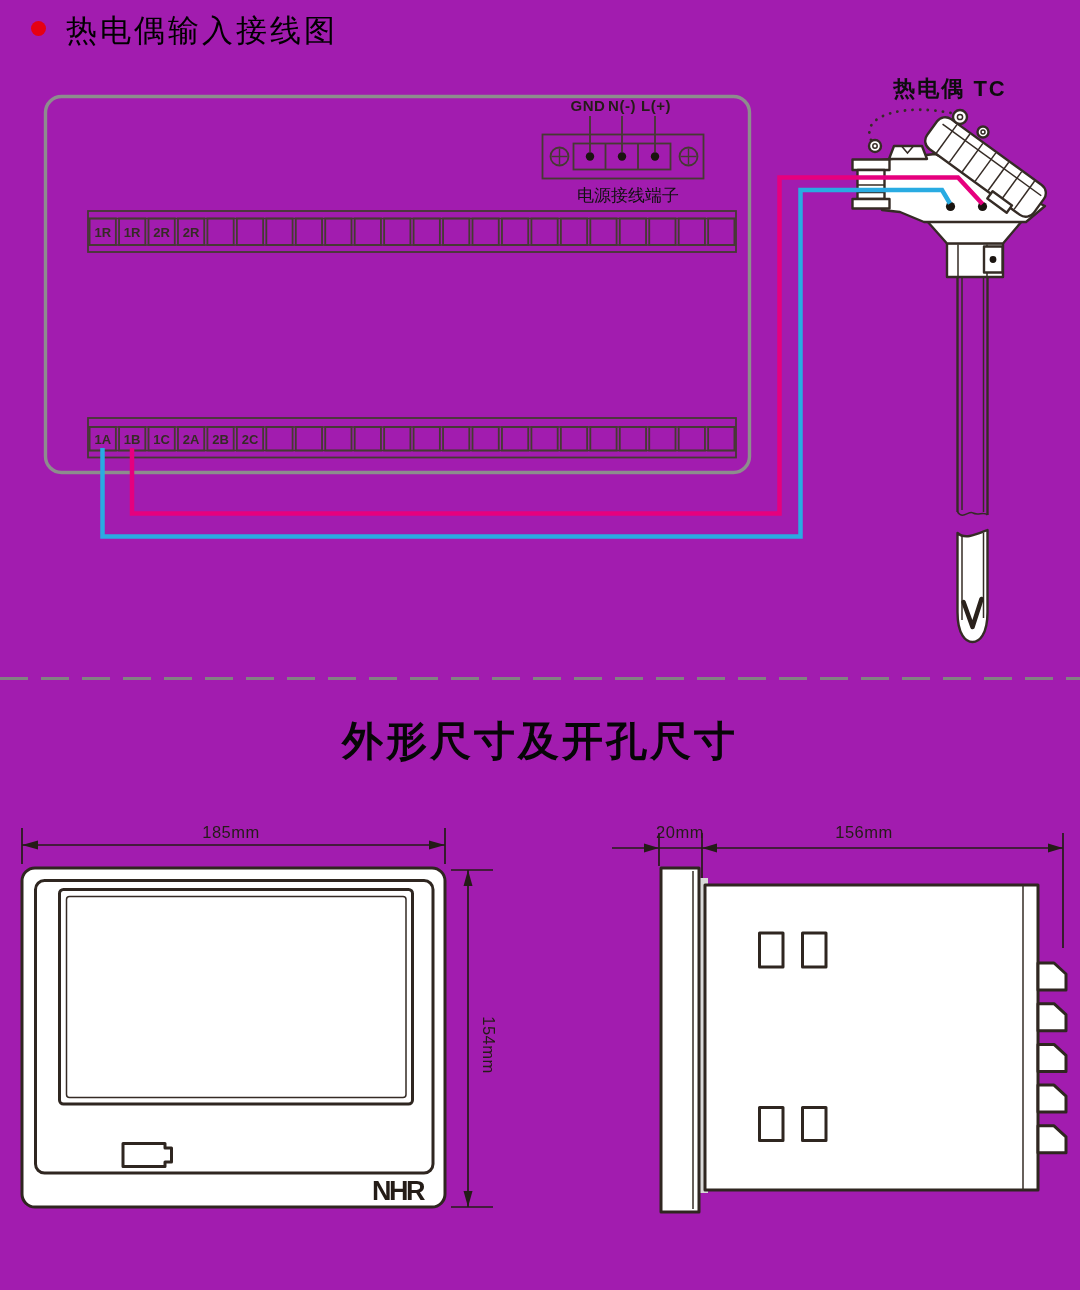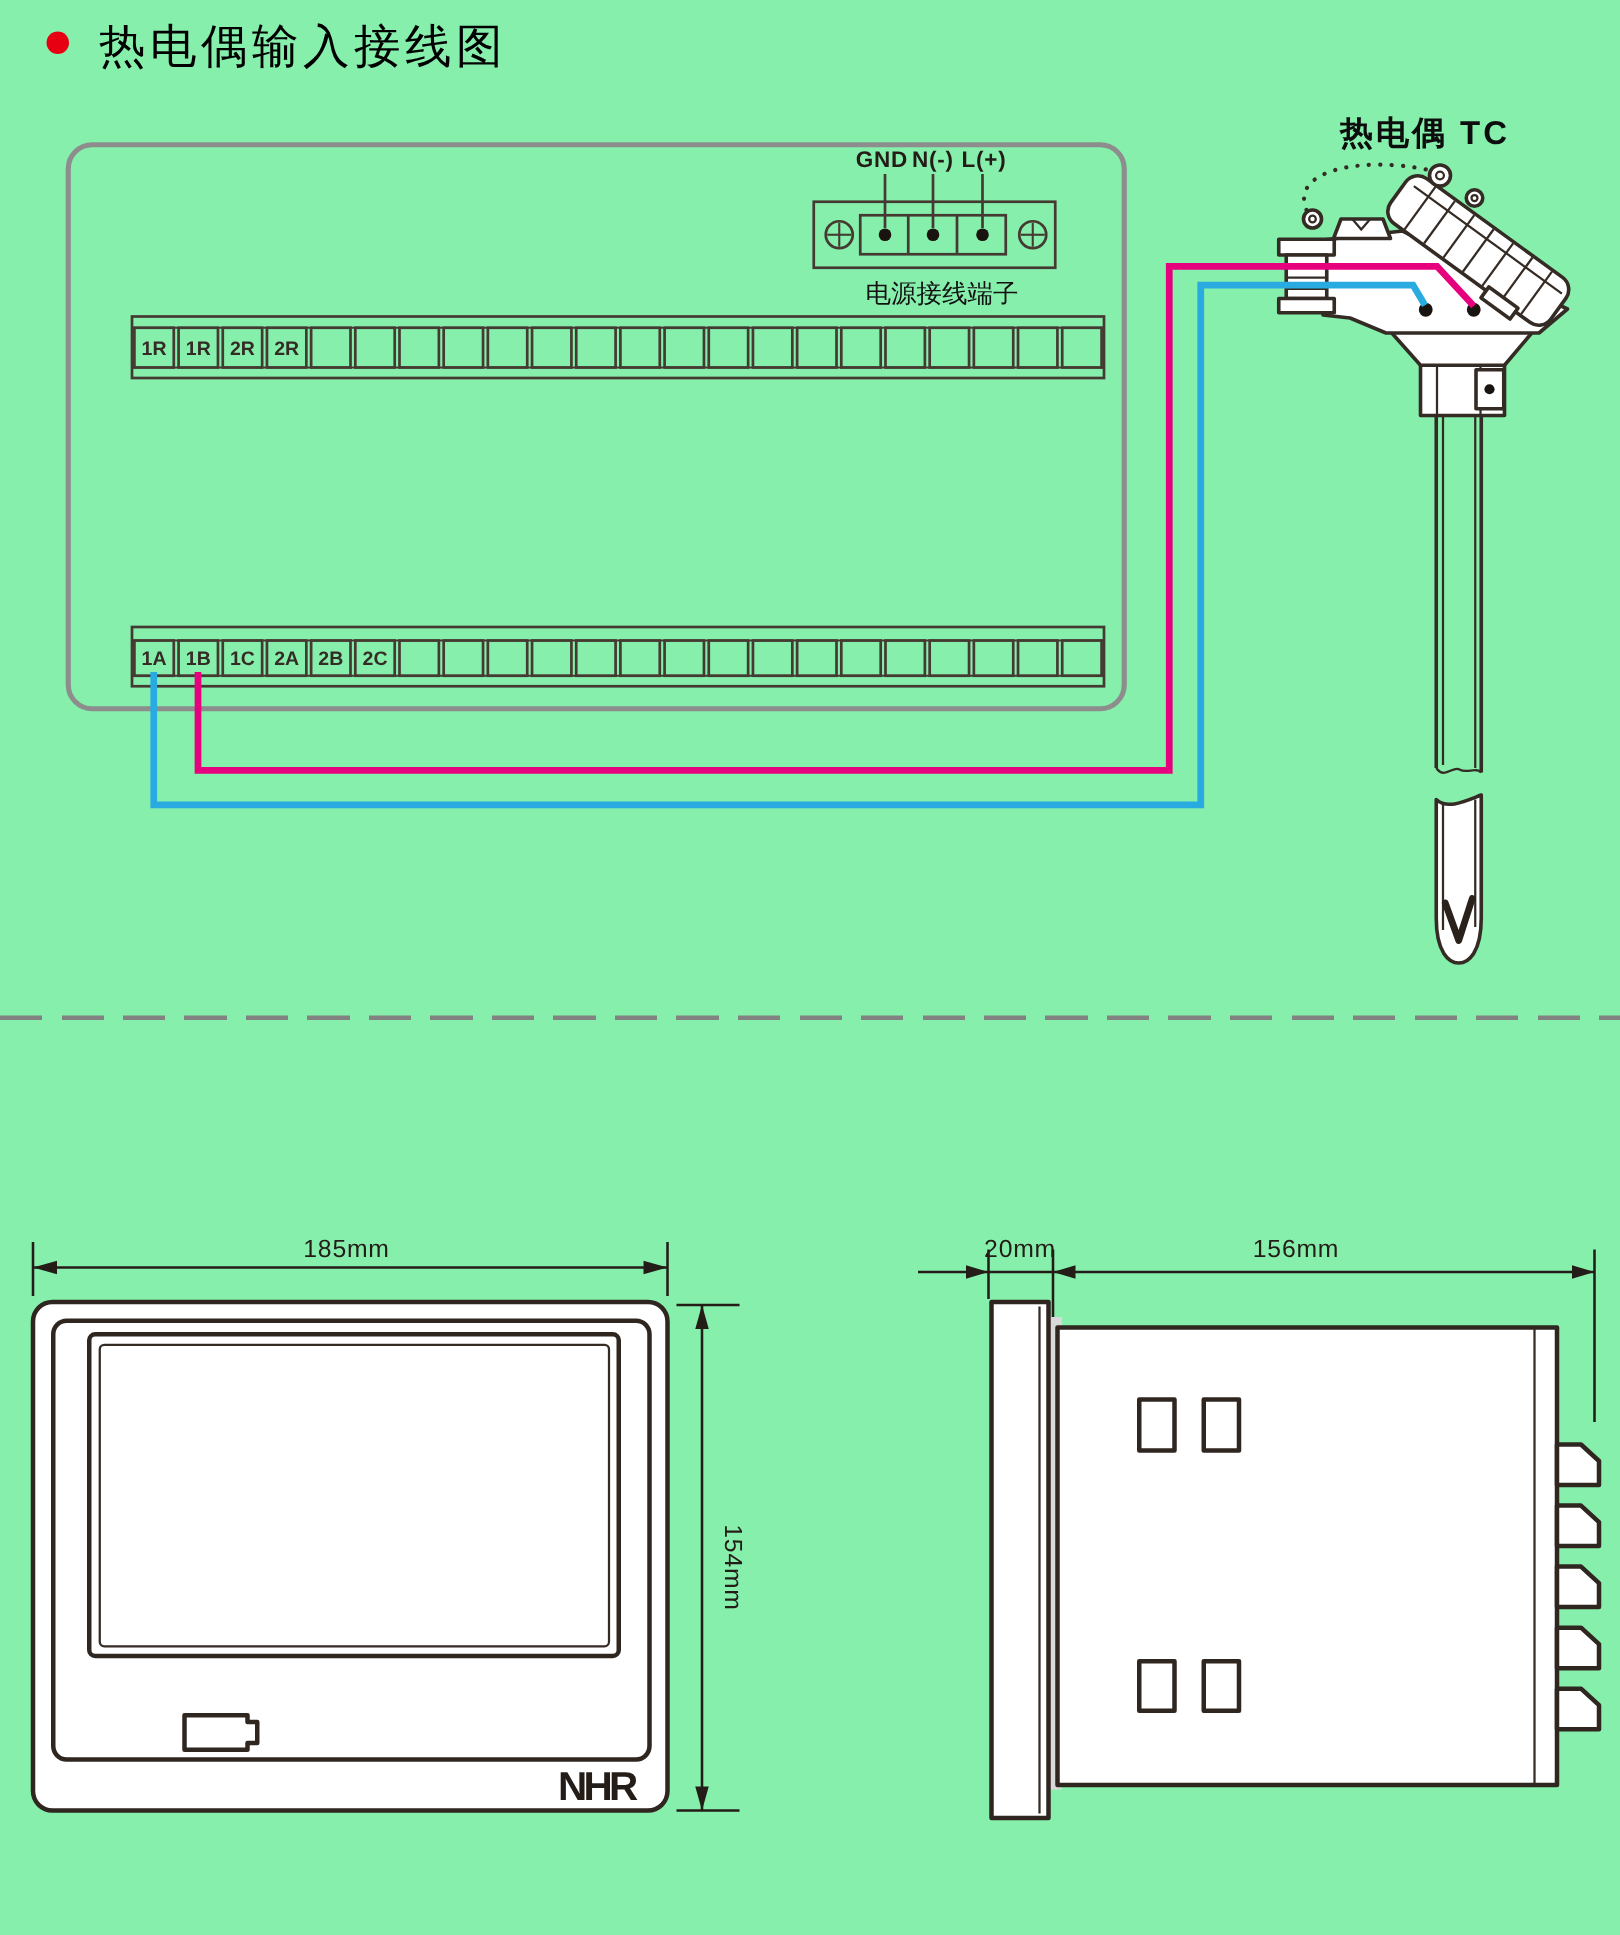--- a/index.html
+++ b/index.html
@@ -1,16 +1,16 @@
 <!DOCTYPE html>
 <html><head>
 <meta charset="utf-8">
 <style>
   html,body{margin:0;padding:0;background:#fff;}
-  #page{position:relative;width:1080px;height:1290px;background:#86efac;overflow:hidden;
+  #page{position:relative;width:1080px;height:1290px;background:#a21caf;overflow:hidden;
         font-family:"Liberation Sans","DejaVu Sans",sans-serif;}
   svg{position:absolute;left:0;display:block;}
   #wiring-svg{top:0;}
   #dims-svg{top:790px;}
   .hdr{position:absolute;top:10px;left:66px;font-size:31px;font-weight:500;color:#000;
        letter-spacing:3px;}
   .bullet{position:absolute;top:21px;left:31px;width:15px;height:15px;border-radius:50%;}
   .divider{position:absolute;top:677px;left:0;width:1080px;height:3px;
            background:repeating-linear-gradient(90deg,#828282 0 28px,transparent 28px 41px);}
   .sec-title{position:absolute;top:714px;left:0;width:1080px;text-align:center;
@@ -204,20 +204,21 @@
 
       <circle cx="950.5" cy="206.5" r="4.6" class="dot"></circle>
       <circle cx="982.5" cy="206.5" r="4.6" class="dot"></circle>
     </g>
 
     <path d="M132,448 L132,513.5 L779.5,513.5 L779.5,177.5 L958,177.5 L982.5,204" class="wire" stroke="#e6007e"></path>
     <path d="M102.5,448 L102.5,536.5 L800.5,536.5 L800.5,190 L942,190 L950,203.5" class="wire" stroke="#29abe2"></path>
   </svg>
 
   <div class="divider"></div>
+  <div class="sec-title">外形尺寸及开孔尺寸</div>
 
   <svg id="dims-svg" width="1080" height="500" viewBox="0 790 1080 500">
 
     <g>
 
       <g>
         <line x1="22" y1="828" x2="22" y2="864" class="dim"></line>
         <line x1="445" y1="828" x2="445" y2="864" class="dim"></line>
         <line x1="22" y1="845" x2="445" y2="845" class="dim"></line>
         <polygon points="22,845 38,840.5 38,849.5" class="dimf"></polygon>

